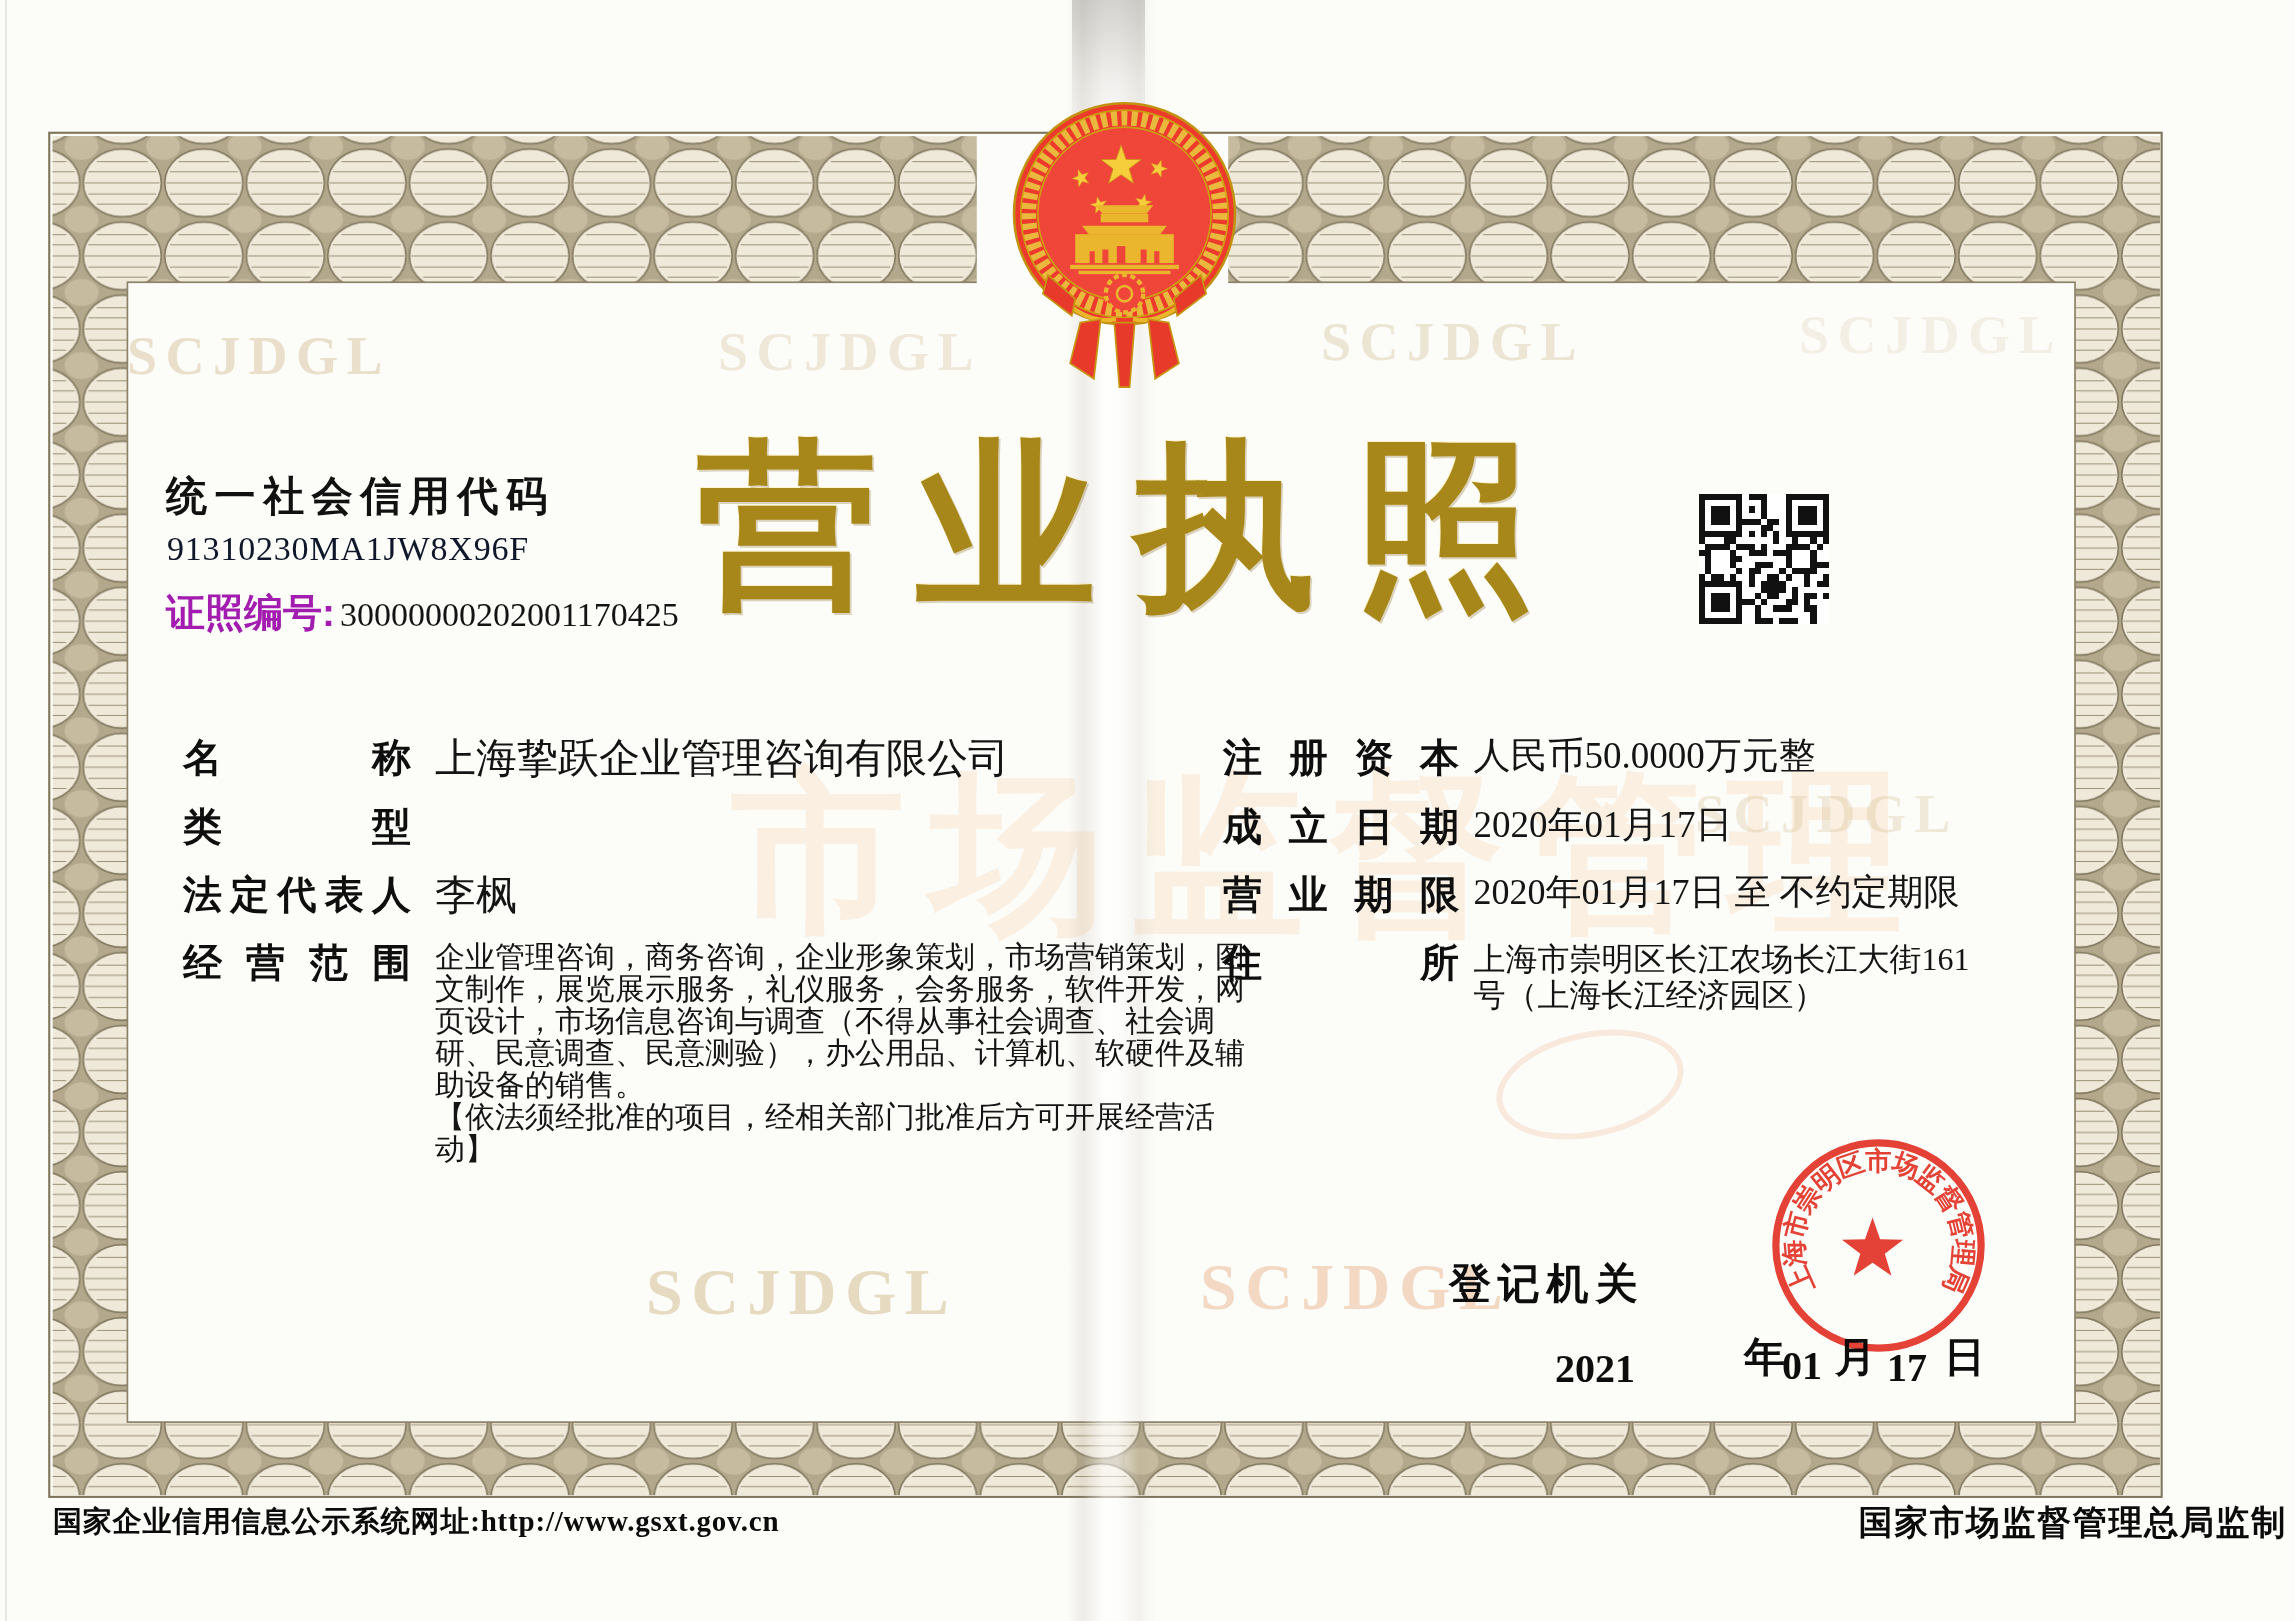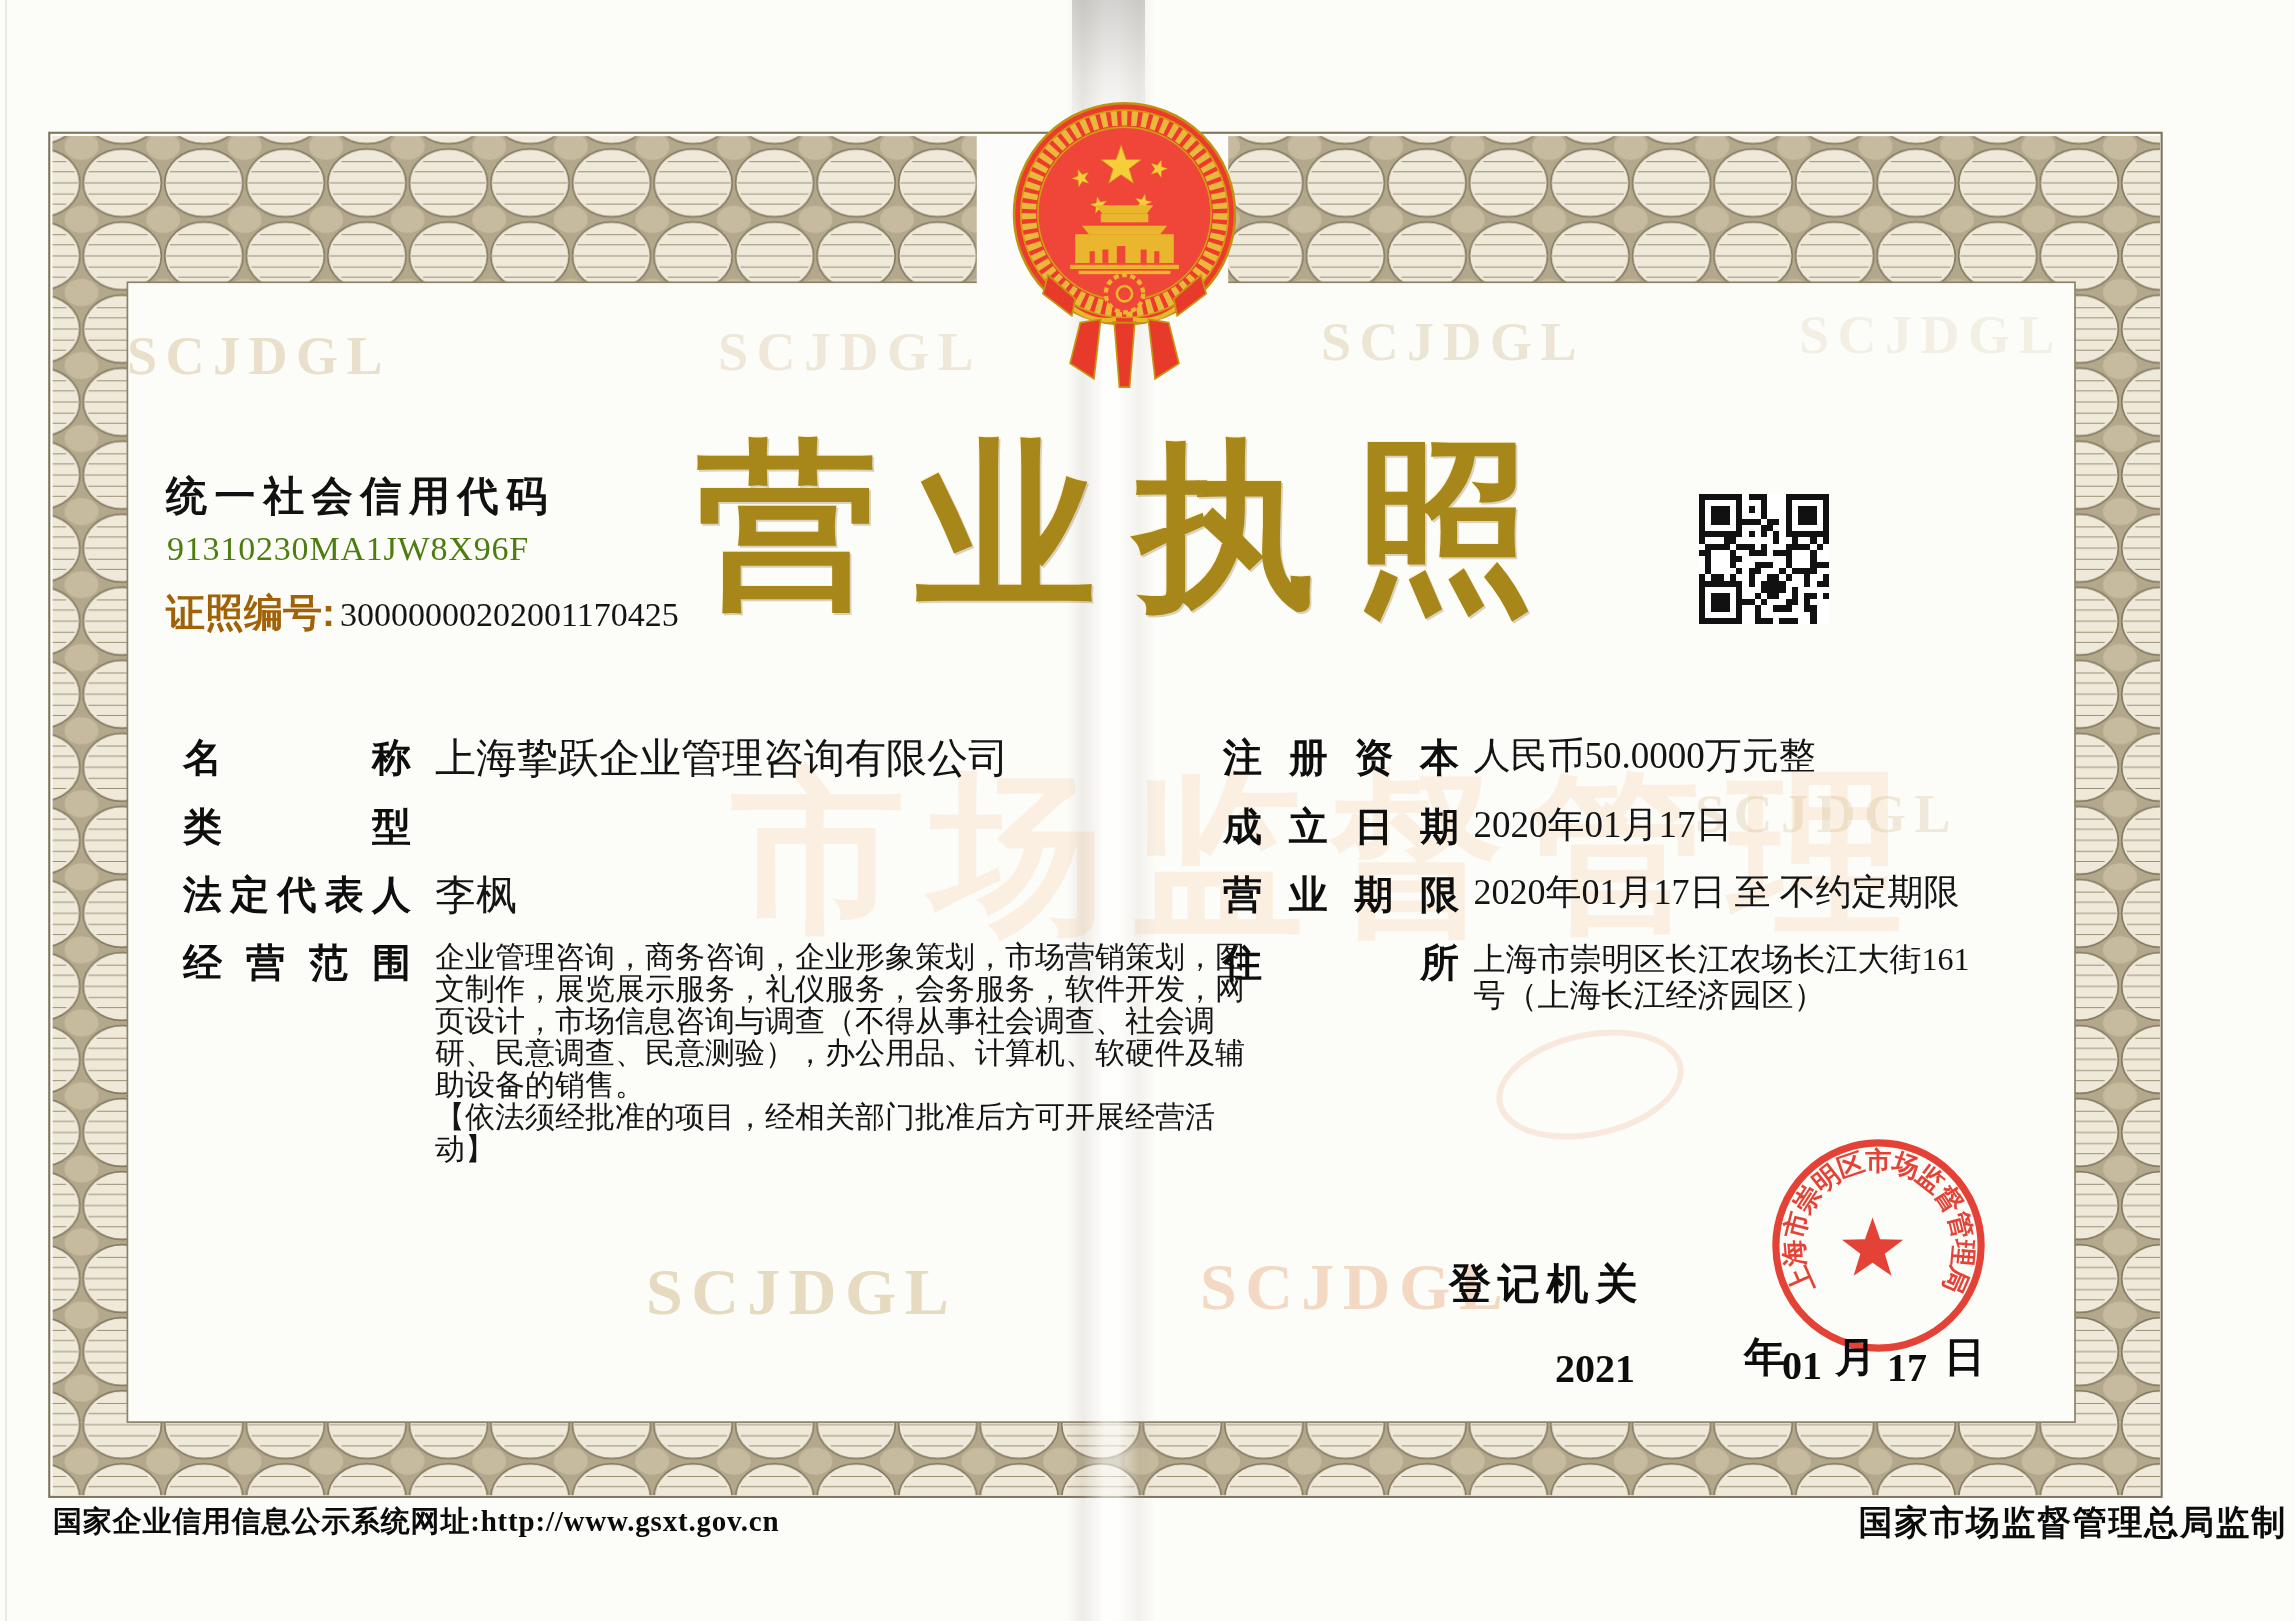--- a/index.html
+++ b/index.html
@@ -34,23 +34,23 @@
   
   #emblem{position:absolute;left:997px;top:71px;z-index:3;}
   .title{position:absolute;left:697px;top:429px;z-index:4;display:flex;gap:39px;
          font-family:"Liberation Sans",sans-serif;font-weight:700;font-size:180px;line-height:1.08;
          color:var(--title_gold,#a8871a);
          text-shadow:1.7px 1.7px 0 rgba(120,85,5,.25), -0.8px -0.8px 0 rgba(255,230,140,.4);}
 
   
   .credit-label{position:absolute;left:166px;top:469px;z-index:4;font-family:"Liberation Sans",sans-serif;
         font-weight:700;font-size:41px;letter-spacing:7.6px;color:#111;}
-  .credit-code{position:absolute;left:167px;top:530px;z-index:4;font-size:34px;letter-spacing:0.8px;color:#4d7c0f;}
+  .credit-code{position:absolute;left:167px;top:530px;z-index:4;font-size:34px;letter-spacing:0.8px;color:#0f172a;}
   .license-line{position:absolute;left:166px;top:586px;z-index:4;display:flex;align-items:baseline;}
-  .license-line .lab{font-family:"Liberation Sans",sans-serif;font-weight:700;font-size:39px;color:#a16207;}
+  .license-line .lab{font-family:"Liberation Sans",sans-serif;font-weight:700;font-size:39px;color:#a21caf;}
   .license-line .val{font-size:34px;margin-left:5.1px;color:#141414;}
 
   
   #qr{position:absolute;left:1699px;top:490px;z-index:4;}
   .qr-note{position:absolute;left:1849px;top:490px;z-index:4;width:212px;white-space:pre-line;
         font-family:"Liberation Sans",sans-serif;font-weight:700;font-size:18px;line-height:19.5px;color:#222;}
 
   
   .row{position:absolute;z-index:4;display:flex;align-items:flex-start;}
   .flabel{display:flex;justify-content:space-between;font-family:"Liberation Sans",sans-serif;

